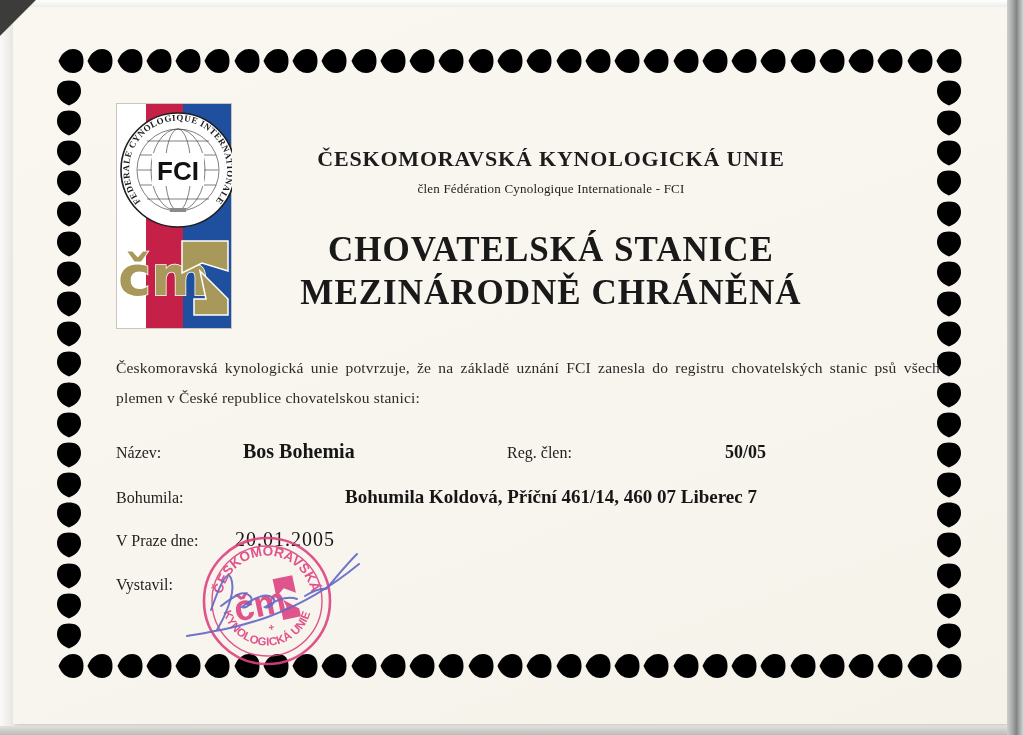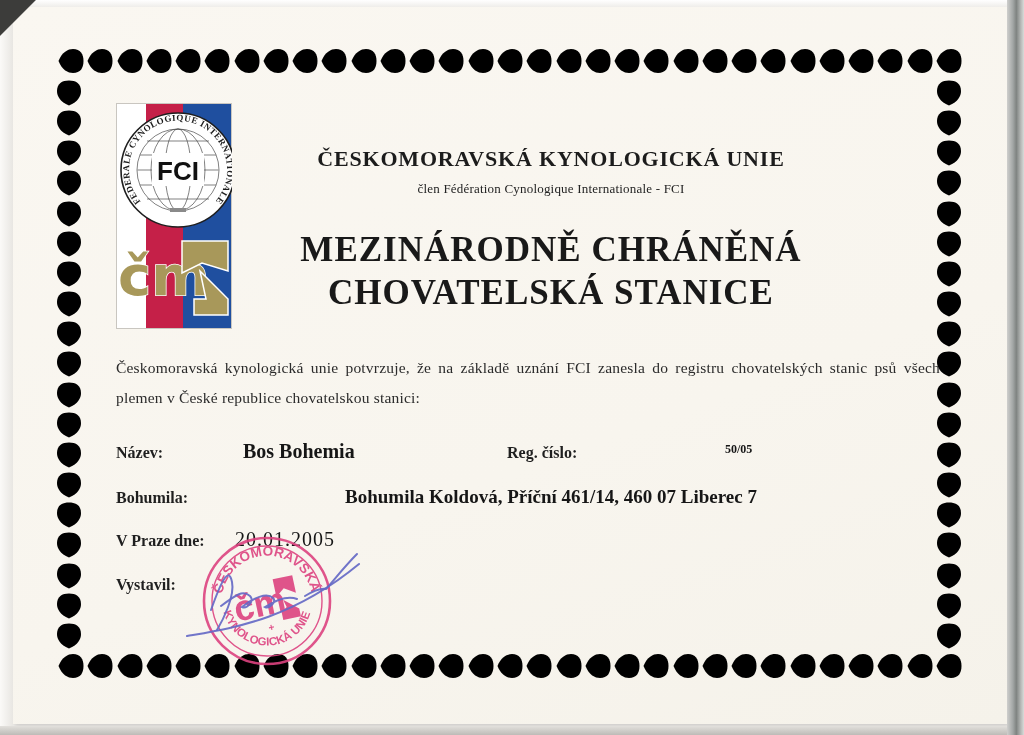--- a/index.html
+++ b/index.html
@@ -53,26 +53,26 @@
   }
 
   
   .paragraph{
     position:absolute;left:103px;width:824px;top:346px;
     font-size:15.5px;font-weight:normal;color:#2b2b2b;line-height:1.92;
     text-align:justify;letter-spacing:.2px;
   }
 
   
-  .lbl{position:absolute;font-size:16px;font-weight:bold;color:#1f1f1f;}
+  .lbl{position:absolute;font-size:16px;font-weight:normal;color:#1f1f1f;}
   .val{position:absolute;font-weight:bold;color:#161616;}
   .row-name-lbl{left:103px;top:437px;}
   .row-name-val{left:230px;top:433px;font-size:20px;text-align:right;}
   .row-reg-lbl{left:494px;top:437px;}
-  .row-reg-val{left:712px;top:435px;font-size:12px;}
+  .row-reg-val{left:712px;top:435px;font-size:18px;}
   .row-owner-lbl{left:103px;top:482px;}
   .row-owner-val{left:210px;right:130px;top:479px;font-size:19px;text-align:center;}
   .row-date-lbl{left:103px;top:525px;}
   .row-date-val{left:222px;top:521px;font-size:20px;font-weight:normal;letter-spacing:1px;}
   .row-issued-lbl{left:103px;top:569px;}
 
   
   .stamp{position:absolute;left:178px;top:518px;opacity:.9;}
   .stamp-stroke{stroke:var(--stamp-pink,#dd4380);fill:none;}
   .stamp-fill{fill:var(--stamp-pink,#dd4380);}
@@ -451,29 +451,29 @@
       </g>
     </svg>
   </div>
 
   <div class="head-block">
     <div class="org-title">ČESKOMORAVSKÁ KYNOLOGICKÁ UNIE</div>
     <div class="org-sub">člen Fédération Cynologique Internationale - FCI</div>
   </div>
 
   <div class="cert-title">
+    <div>CHOVATELSKÁ STANICE</div>
     <div>MEZINÁRODNĚ CHRÁNĚNÁ</div>
-    <div>CHOVATELSKÁ STANICE</div>
   </div>
 
   <div class="paragraph">Českomoravská kynologická unie potvrzuje, že na základě uznání FCI zanesla do registru chovatelských stanic psů všech plemen v České republice chovatelskou stanici:</div>
 
   <div class="lbl row-name-lbl">Název:</div>
   <div class="val row-name-val">Bos Bohemia</div>
-  <div class="lbl row-reg-lbl">Reg. číslo:</div>
+  <div class="lbl row-reg-lbl">Reg. člen:</div>
   <div class="val row-reg-val">50/05</div>
   <div class="lbl row-owner-lbl">Bohumila:</div>
   <div class="val row-owner-val">Bohumila Koldová, Příční 461/14, 460 07 Liberec 7</div>
   <div class="lbl row-date-lbl">V Praze dne:</div>
   <div class="val row-date-val">20.01.2005</div>
   <div class="lbl row-issued-lbl">Vystavil:</div>
 
   <div class="stamp">
     <svg width="152" height="152" viewBox="0 0 152 152">
       <circle class="stamp-stroke" cx="76" cy="76" r="63" stroke-width="2.6"></circle>

